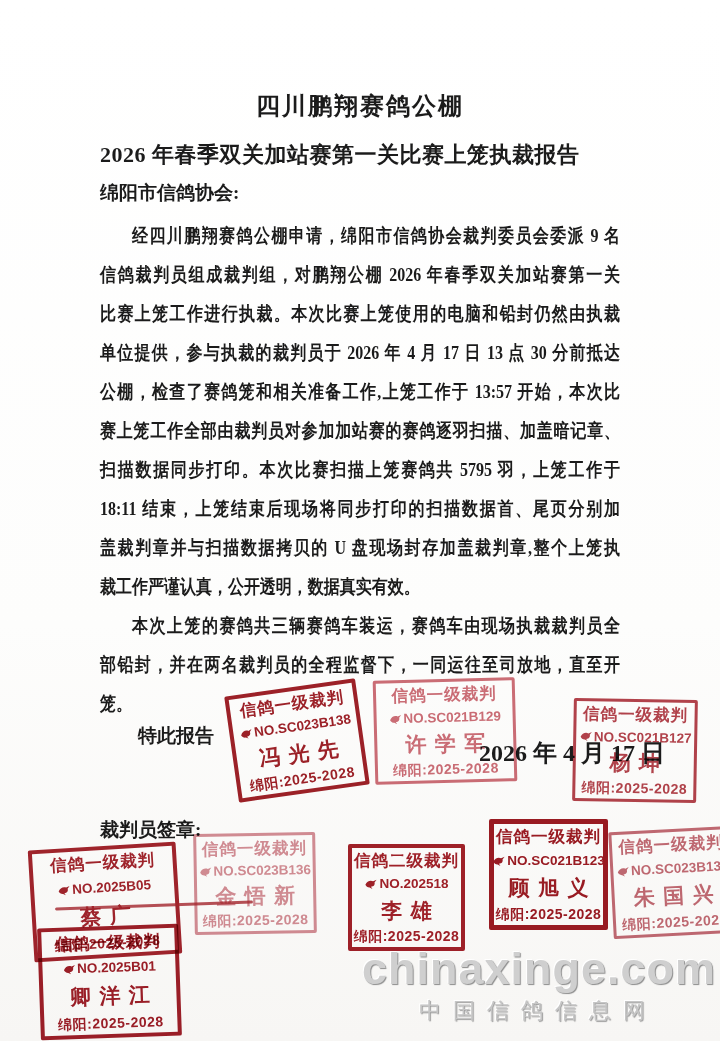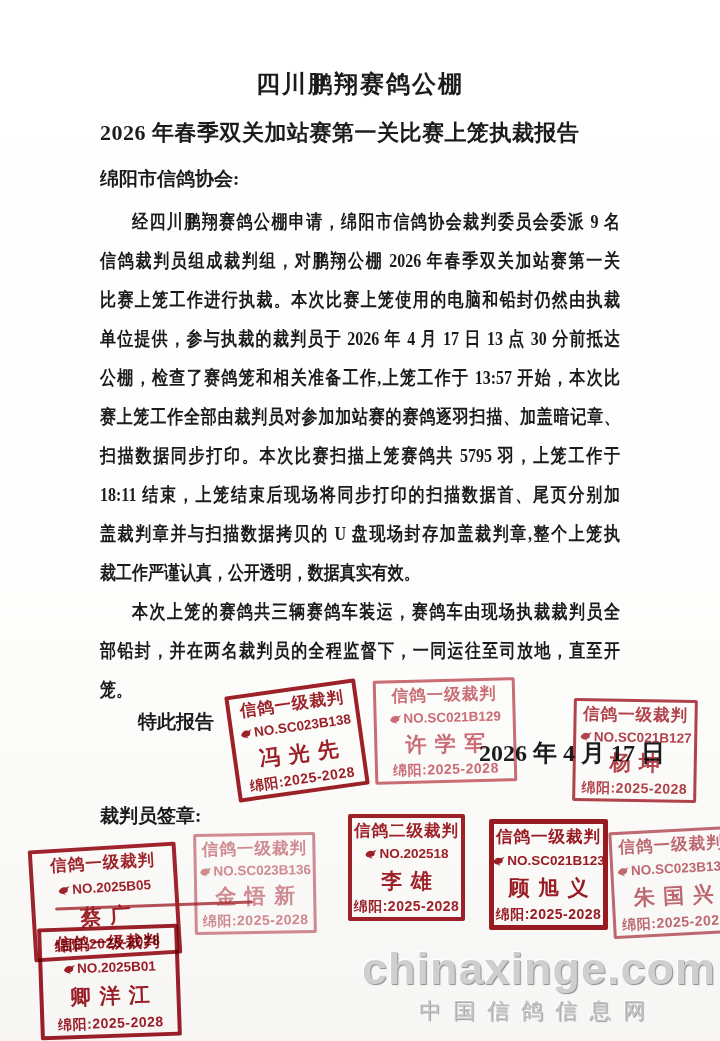--- a/index.html
+++ b/index.html
@@ -3,29 +3,29 @@
 <meta charset="utf-8">
 <style>
   html,body{margin:0;padding:0;background:#e8e8e8;}
   .page{
     position:relative;width:720px;height:1041px;margin:0 auto;
     background:linear-gradient(180deg,#ffffff 0%,#fdfdfc 60%,#f7f6f4 100%);
     overflow:hidden;
     font-family:"Liberation Serif", serif;
     color:#1b1b1b;
   }
-  .doc{position:absolute;left:100px;top:68px;width:520px;}
+  .doc{position:absolute;left:100px;top:90px;width:520px;}
   .title{
     text-align:center;font-size:24px;font-weight:700;line-height:32px;letter-spacing:2px;
   }
   .subtitle{
     text-align:left;font-size:22px;font-weight:700;line-height:34px;margin-top:16px;letter-spacing:0.5px;
   }
   .salutation{
-    font-size:19px;font-weight:700;line-height:26px;margin-top:16px;
+    font-size:19px;font-weight:700;line-height:26px;margin-top:8px;
   }
   .para{
     width:618px;transform:scaleX(0.8414);transform-origin:left top;margin-top:10px;
   }
   .para.p2{margin-top:0;}
   .line{
     font-size:19px;font-weight:700;line-height:39px;height:39px;
     text-align:justify;text-align-last:justify;white-space:nowrap;
   }
   .line.first{text-indent:2em;}
@@ -54,21 +54,21 @@
   .st-no{font-size:13.5px;font-weight:700;display:flex;align-items:center;justify-content:center;gap:1px;white-space:nowrap;line-height:1;}
   .st-name{font-size:21px;font-weight:700;letter-spacing:.4em;margin-right:-.4em;white-space:nowrap;line-height:1;}
   .st-region{font-size:14px;font-weight:700;white-space:nowrap;line-height:1;letter-spacing:.5px;}
   .bird{flex:0 0 auto;}
 
   .s0{left:231px;top:687px;width:132px;height:107px;transform:rotate(-8deg);--ink:#9e2128;border-width:4px;}
   .s1{left:374px;top:679px;width:142px;height:104px;transform:rotate(-1.5deg);--ink:#c4545f;opacity:.85;}
   .s2{left:573px;top:699px;width:124px;height:103px;transform:rotate(1deg);--ink:#ad333c;opacity:.92;}
   .s3{left:31px;top:846px;width:148px;height:112px;transform:rotate(-3.5deg);--ink:#a2242c;border-width:4px;}
   .s4{left:194px;top:833px;width:122px;height:101px;transform:rotate(-1deg);--ink:#c9717b;opacity:.8;}
-  .s5{left:348px;top:814px;width:117px;height:107px;--ink:#a22129;border-width:4px;}
+  .s5{left:348px;top:844px;width:117px;height:107px;--ink:#a22129;border-width:4px;}
   .s6{left:489px;top:819px;width:119px;height:111px;--ink:#9c1b23;border-width:5px;}
   .s7{left:611px;top:829px;width:124px;height:107px;transform:rotate(-3deg);--ink:#b8505b;opacity:.85;}
   .s8{left:39px;top:926px;width:141px;height:112px;transform:rotate(-2deg);--ink:#9e1f28;border-width:4px;}
 
   .pen-stroke{
     position:absolute;left:55px;top:904px;width:198px;height:3px;background:#a2242c;
     transform:rotate(-2deg);opacity:.8;z-index:3;border-radius:2px;
   }
 
   

